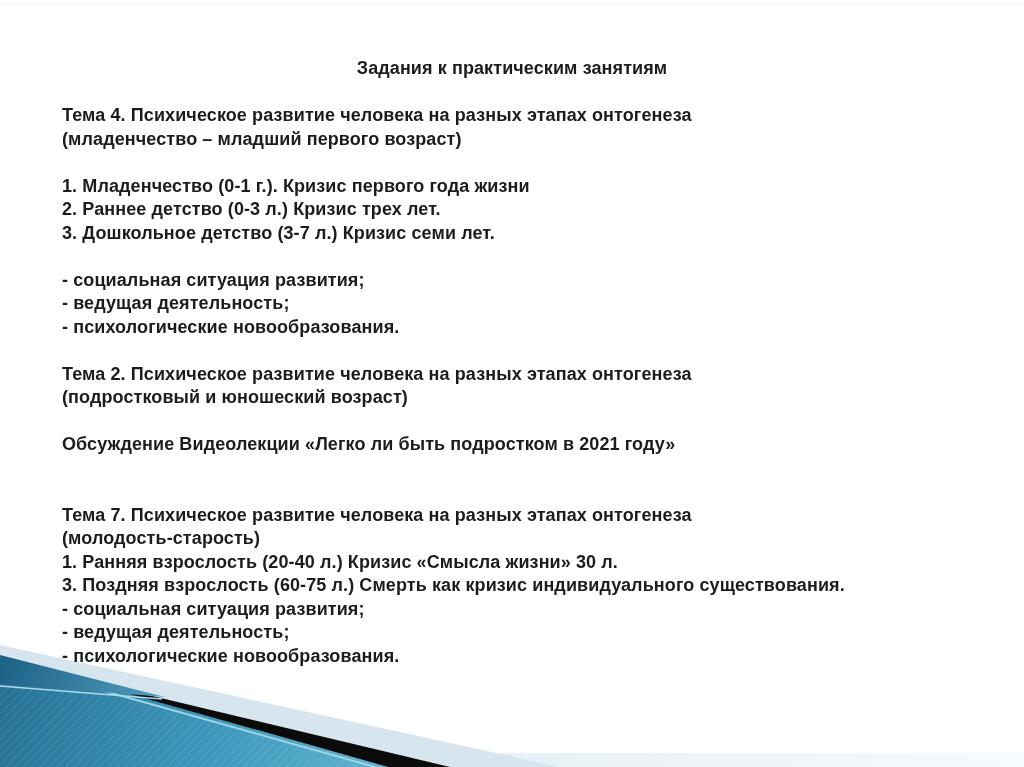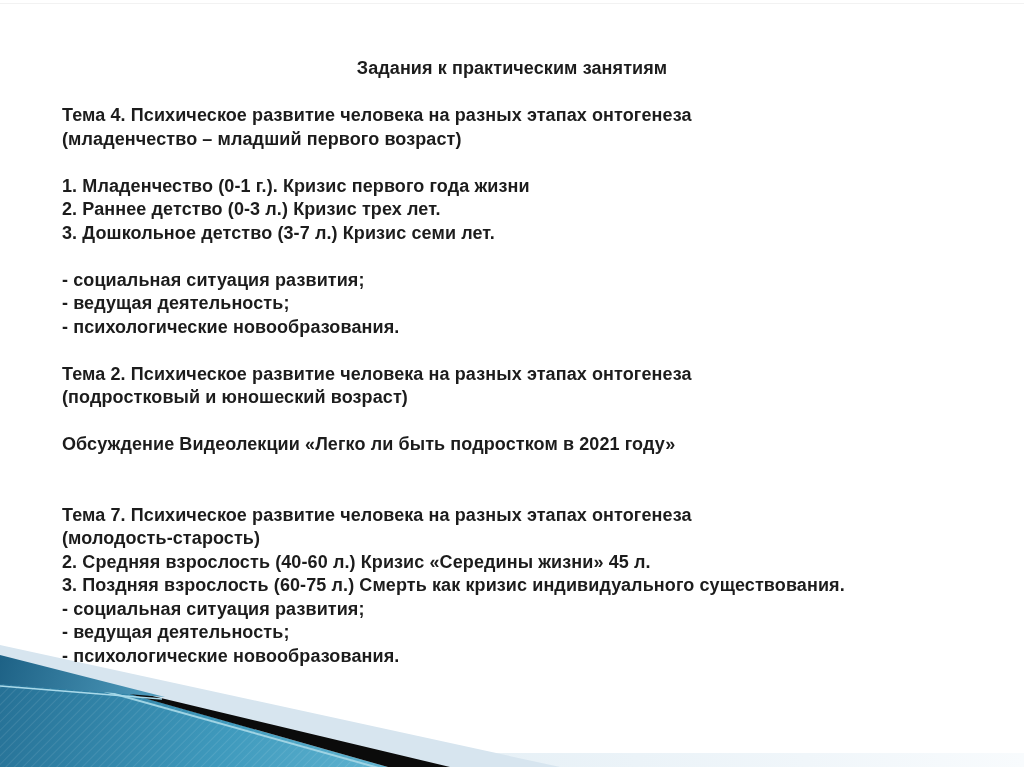--- a/index.html
+++ b/index.html
@@ -90,20 +90,20 @@
     <div class="line">Тема 2. Психическое развитие человека на разных этапах онтогенеза</div>
     <div class="line">(подростковый и юношеский возраст)</div>
     <div class="gap"></div>
 
     <div class="line">Обсуждение Видеолекции «Легко ли быть подростком в 2021 году»</div>
     <div class="gap"></div>
     <div class="gap"></div>
 
     <div class="line">Тема 7. Психическое развитие человека на разных этапах онтогенеза</div>
     <div class="line">(молодость-старость)</div>
-    <div class="line">2. Средняя взрослость (40-60 л.) Кризис «Середины жизни» 45 л.</div>
+    <div class="line">1. Ранняя взрослость (20-40 л.) Кризис «Смысла жизни» 30 л.</div>
     <div class="line">3. Поздняя взрослость (60-75 л.) Смерть как кризис индивидуального существования.</div>
     <div class="line">- социальная ситуация развития;</div>
     <div class="line">- ведущая деятельность;</div>
     <div class="line">- психологические новообразования.</div>
 
   </div>
 </div>
 
 </body></html>

